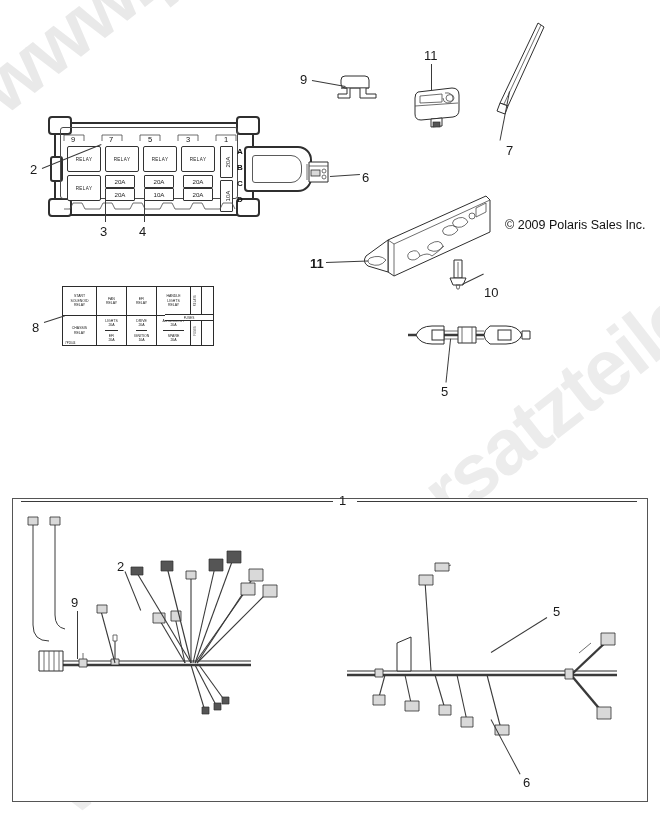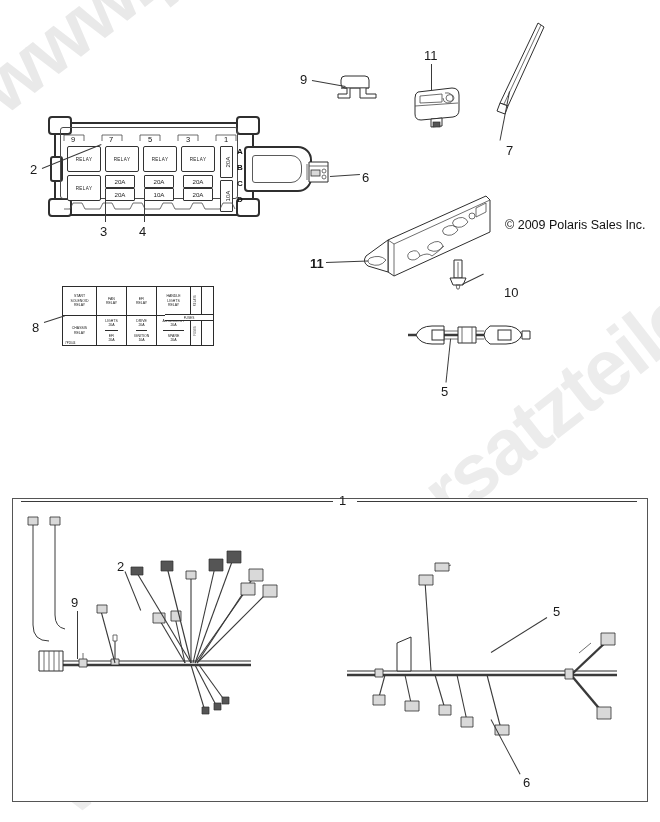--- a/index.html
+++ b/index.html
@@ -302,21 +302,21 @@
   <div class="lead" style="left:326px;top:262px;width:42px;transform:rotate(-2deg);"></div>
 
   <div class="part" style="left:446px;top:258px;">
     <svg width="24" height="32">
       <path class="fillw" d="M8,2 L16,2 L16,20 L8,20 Z"></path>
       <path class="ln2" d="M12,4 L12,19"></path>
       <path class="fillw" d="M4,20 L20,20 L17,27 L7,27 Z"></path>
       <path class="ln2" d="M10,27 L14,27 L13,31 L11,31 Z"></path>
     </svg>
   </div>
-  <div class="cal" style="left:504px;top:285px;">10</div>
+  <div class="cal" style="left:484px;top:285px;">10</div>
   <div class="lead" style="left:462px;top:284px;width:24px;transform:rotate(-26deg);"></div>
 
   <div class="part" style="left:406px;top:318px;">
     <svg width="126" height="34">
       <path class="wire2" d="M2,17 L124,17"></path>
       <path class="fillw" d="M10,17 Q14,8 26,8 L38,8 L38,26 L26,26 Q14,26 10,17 Z"></path>
       <rect class="fillw" x="26" y="12" width="12" height="10"></rect>
       <path class="fillw" d="M52,9 L70,9 L70,25 L52,25 Z"></path>
       <path class="ln2" d="M56,9 L56,25 M66,9 L66,25"></path>
       <path class="fillw" d="M84,8 L100,8 Q112,8 116,17 Q112,26 100,26 L84,26 Q78,22 78,17 Q78,12 84,8 Z"></path>

